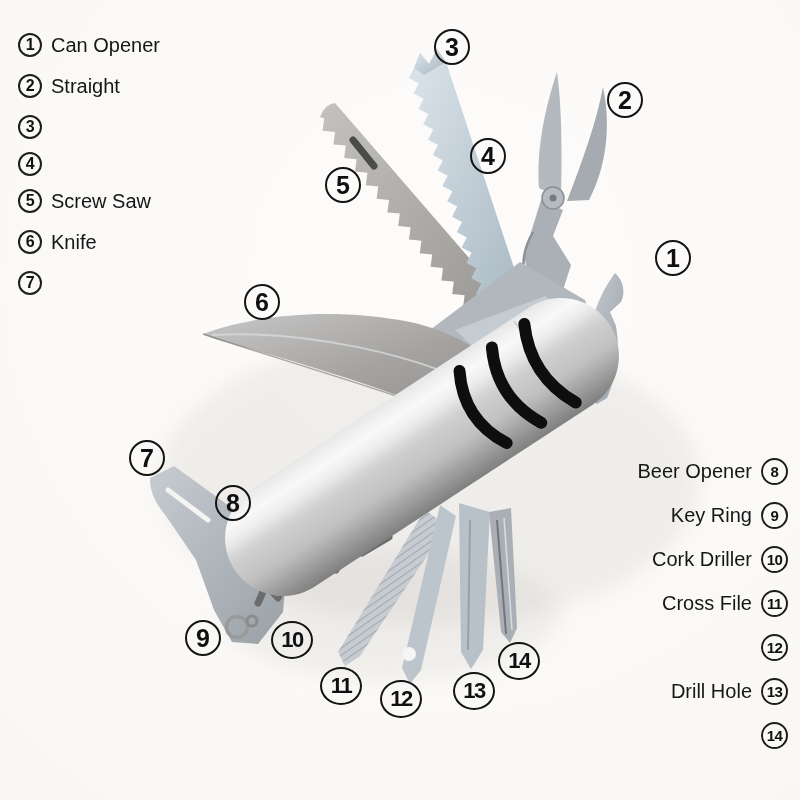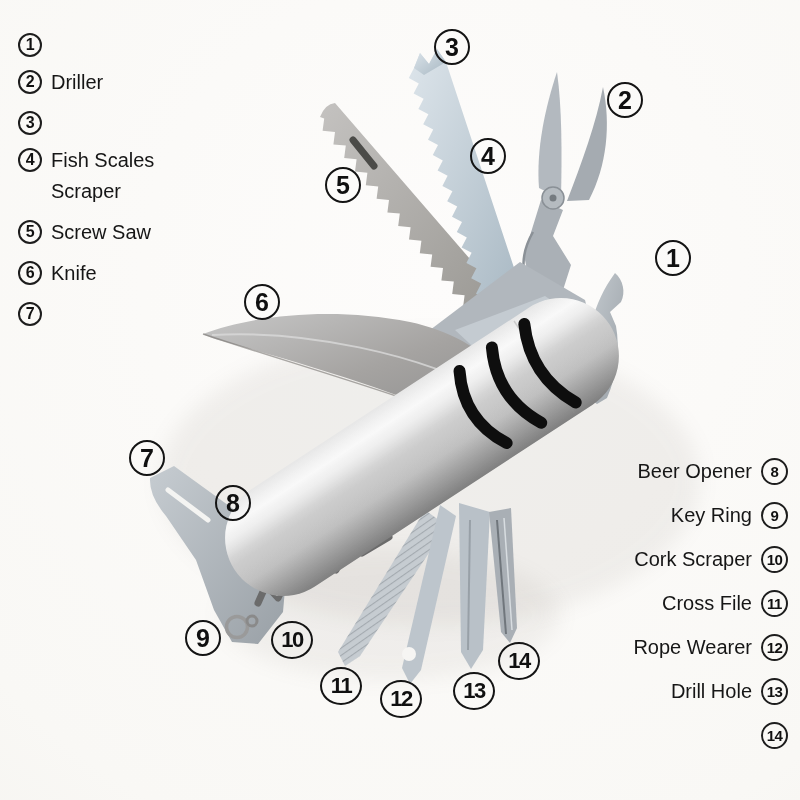--- a/index.html
+++ b/index.html
@@ -191,31 +191,31 @@
         <path d="M 495 404 q -24 43 0 86"></path>
         <path d="M 535 402 q -24 45 0 90"></path>
         <path d="M 575 400 q -24 47 0 94"></path>
       </g>
     </g>
   </svg>
 
   <ul class="legend legend-left">
     <li>
       <span class="cnum">1</span>
+      <span class="llabel">Can Opener</span>
     </li>
     <li>
       <span class="cnum">2</span>
-      <span class="llabel">Driller</span>
+      <span class="llabel">Straight</span>
     </li>
     <li>
       <span class="cnum">3</span>
     </li>
     <li>
       <span class="cnum">4</span>
-      <span class="llabel">Fish Scales Scraper</span>
     </li>
     <li>
       <span class="cnum">5</span>
       <span class="llabel">Screw Saw</span>
     </li>
     <li>
       <span class="cnum">6</span>
       <span class="llabel">Knife</span>
     </li>
     <li>
@@ -226,29 +226,28 @@
   <ul class="legend legend-right">
     <li>
       <span class="llabel">Beer Opener</span>
       <span class="cnum">8</span>
     </li>
     <li>
       <span class="llabel">Key Ring</span>
       <span class="cnum">9</span>
     </li>
     <li>
-      <span class="llabel">Cork Scraper</span>
+      <span class="llabel">Cork Driller</span>
       <span class="cnum">10</span>
     </li>
     <li>
       <span class="llabel">Cross File</span>
       <span class="cnum">11</span>
     </li>
     <li>
-      <span class="llabel">Rope Wearer</span>
       <span class="cnum">12</span>
     </li>
     <li>
       <span class="llabel">Drill Hole</span>
       <span class="cnum">13</span>
     </li>
     <li>
       <span class="cnum">14</span>
     </li>
   </ul>

